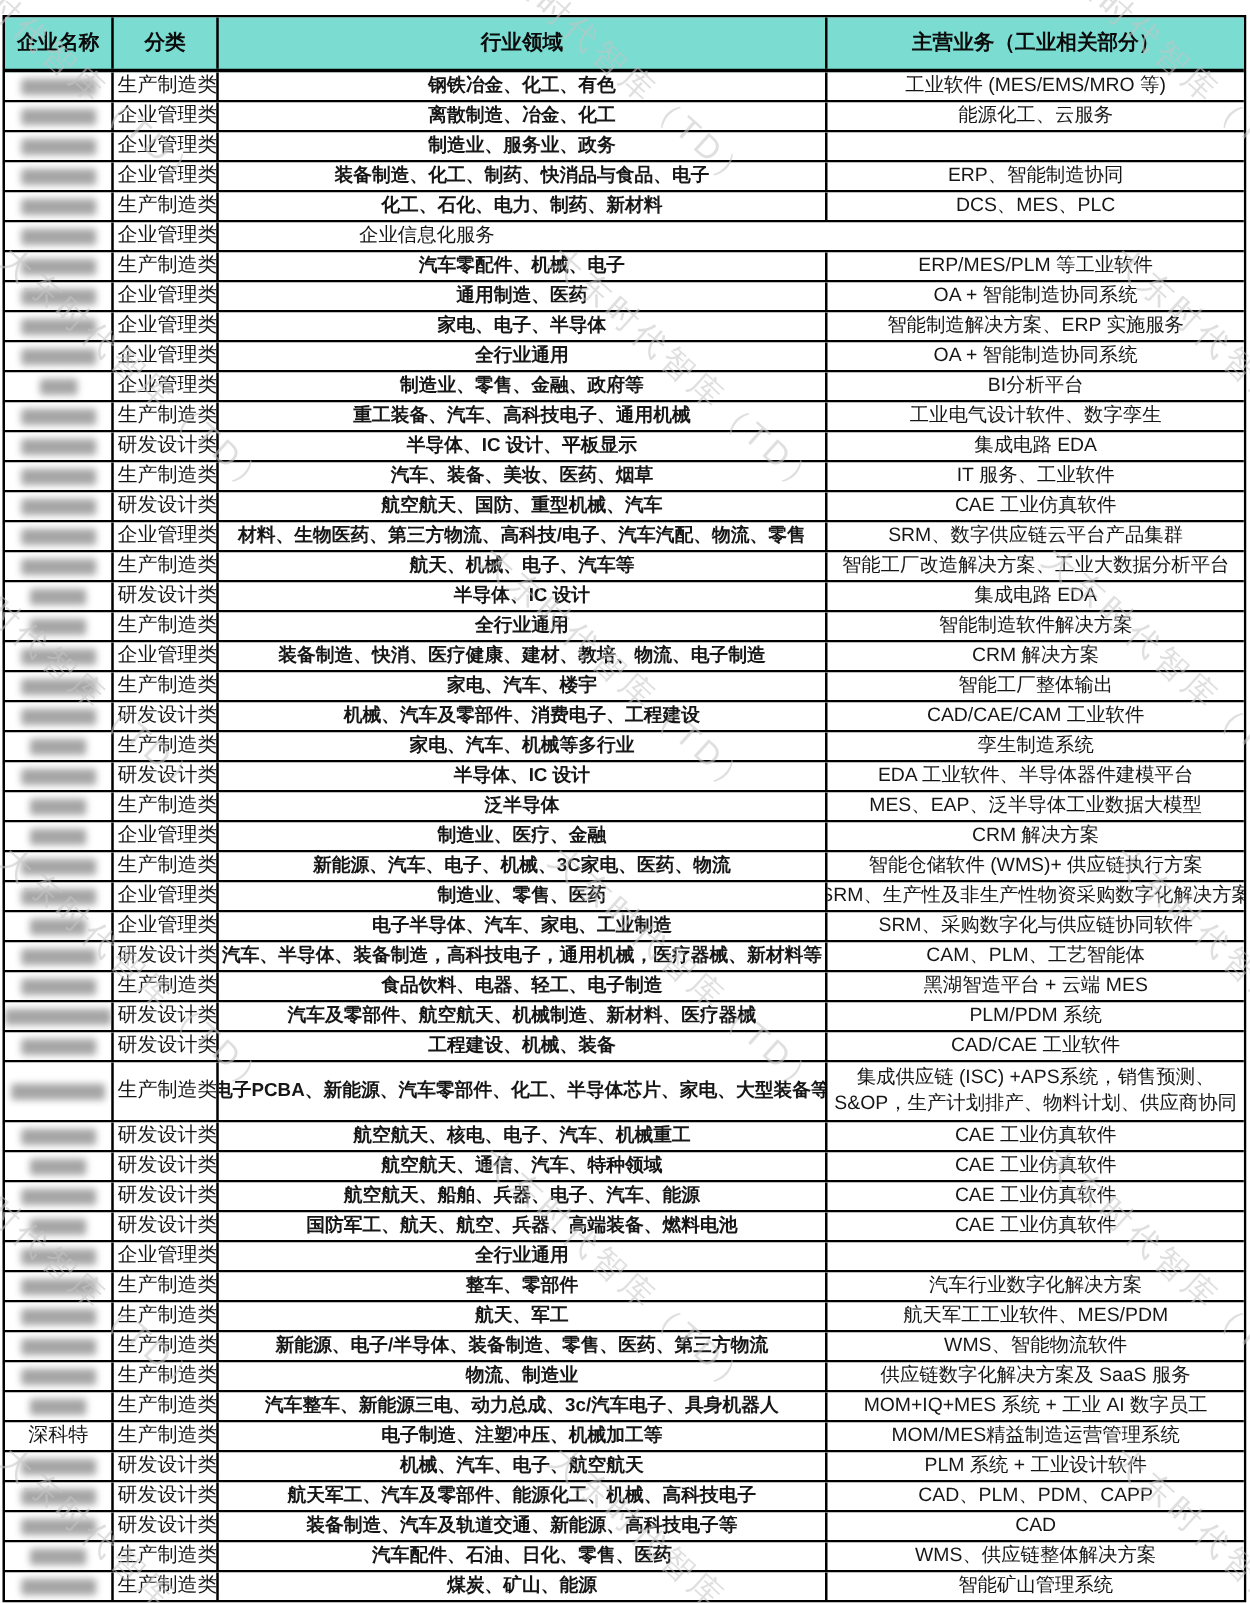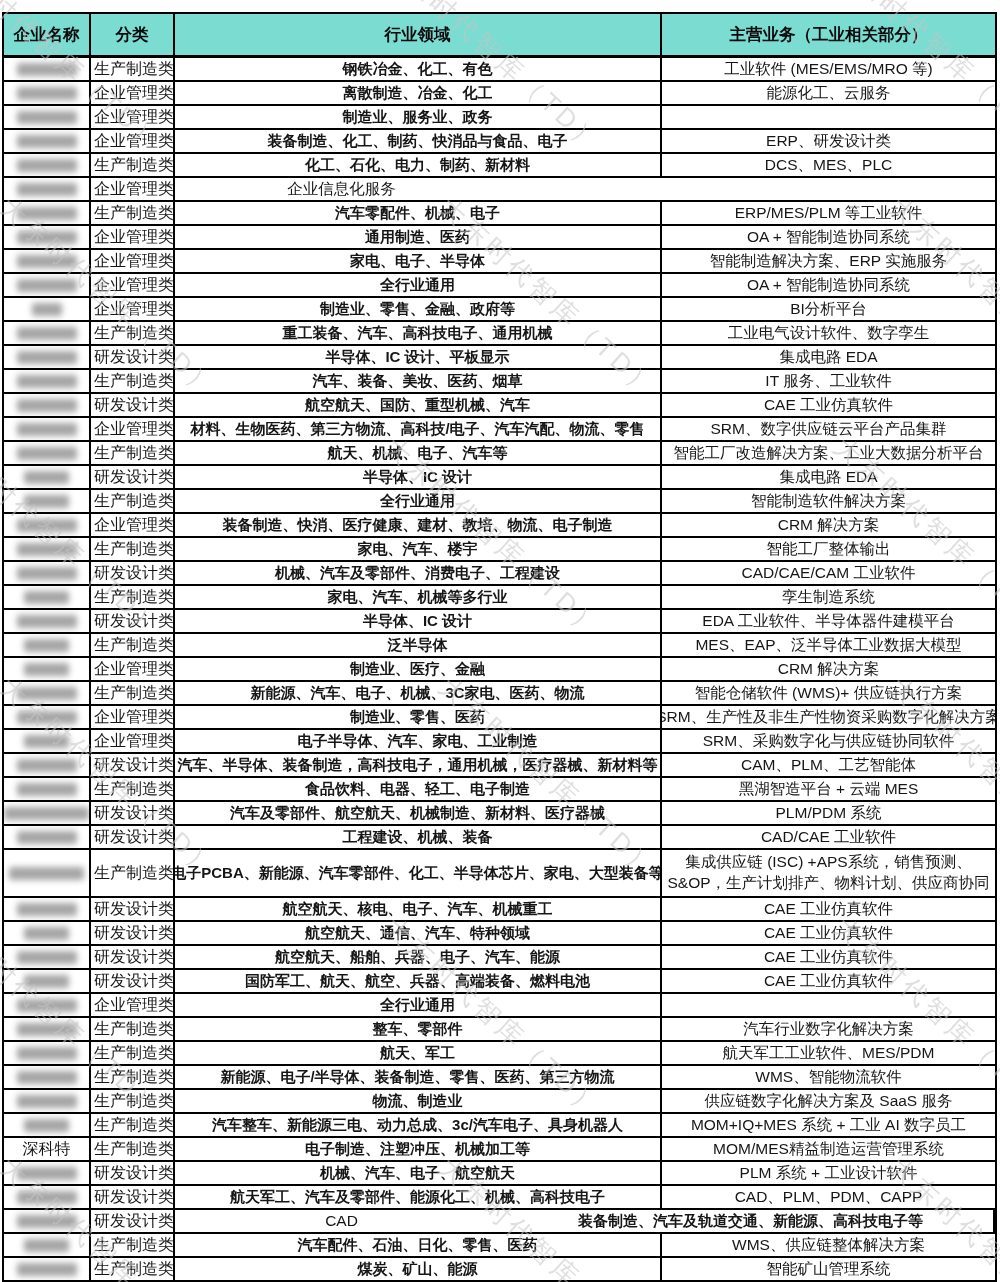--- a/index.html
+++ b/index.html
@@ -66,21 +66,21 @@
           </div>
           <div class="cell c-cat">企业管理类</div>
           <div class="cell c-ind">制造业、服务业、政务</div>
         </div>
         <div class="row">
           <div class="cell c-name">
             <div class="blur-blob" style="width: 60px;"></div>
           </div>
           <div class="cell c-cat">企业管理类</div>
           <div class="cell c-ind">装备制造、化工、制药、快消品与食品、电子</div>
-          <div class="cell c-biz">ERP、研发设计类</div>
+          <div class="cell c-biz">ERP、智能制造协同</div>
         </div>
         <div class="row">
           <div class="cell c-name">
             <div class="blur-blob" style="width: 60px;"></div>
           </div>
           <div class="cell c-cat">生产制造类</div>
           <div class="cell c-ind">化工、石化、电力、制药、新材料</div>
           <div class="cell c-biz">DCS、MES、PLC</div>
         </div>
         <div class="row">
@@ -413,22 +413,22 @@
           </div>
           <div class="cell c-cat">研发设计类</div>
           <div class="cell c-ind">航天军工、汽车及零部件、能源化工、机械、高科技电子</div>
           <div class="cell c-biz">CAD、PLM、PDM、CAPP</div>
         </div>
         <div class="row">
           <div class="cell c-name">
             <div class="blur-blob" style="width: 60px;"></div>
           </div>
           <div class="cell c-cat">研发设计类</div>
+          <div class="cell c-ind">装备制造、汽车及轨道交通、新能源、高科技电子等</div>
           <div class="cell c-biz">CAD</div>
-          <div class="cell c-ind">装备制造、汽车及轨道交通、新能源、高科技电子等</div>
         </div>
         <div class="row">
           <div class="cell c-name">
             <div class="blur-blob" style="width: 45px;"></div>
           </div>
           <div class="cell c-cat">生产制造类</div>
           <div class="cell c-ind">汽车配件、石油、日化、零售、医药</div>
           <div class="cell c-biz">WMS、供应链整体解决方案</div>
         </div>
         <div class="row">

